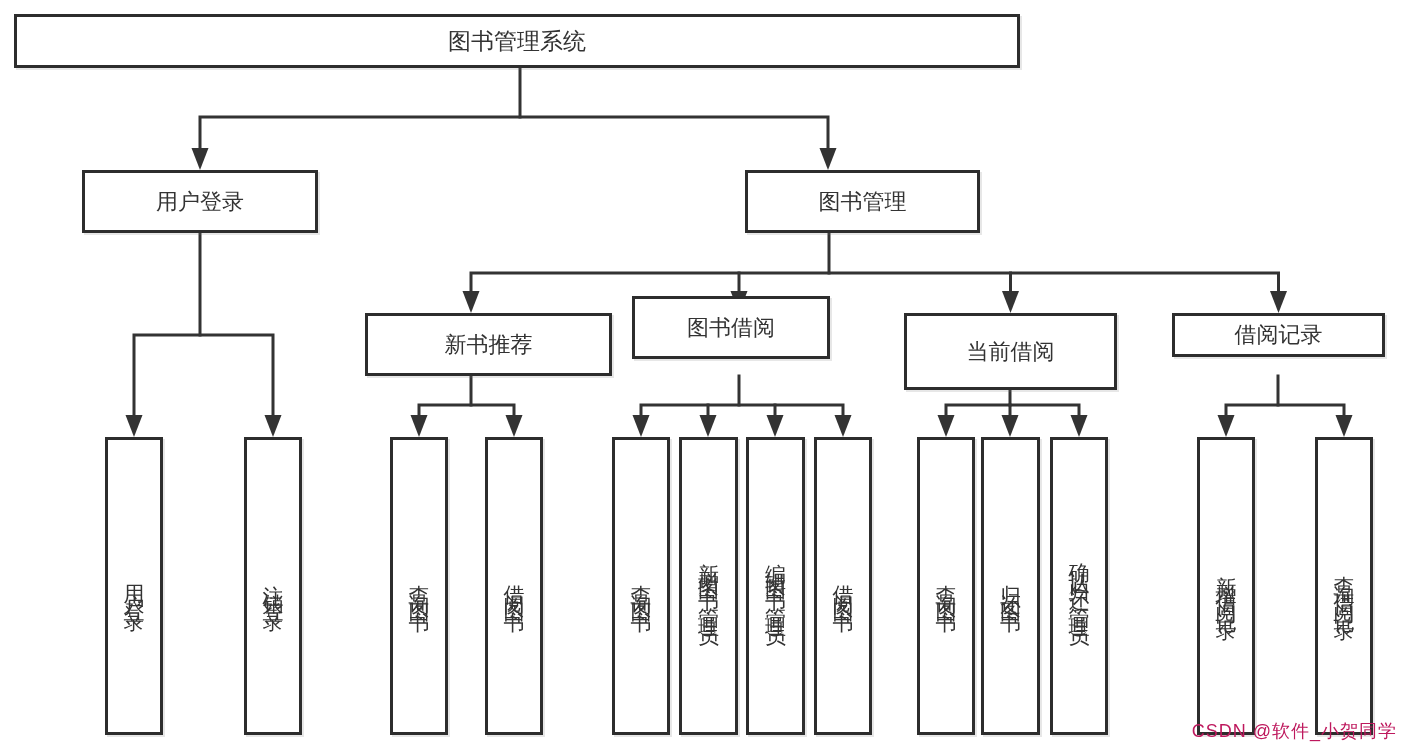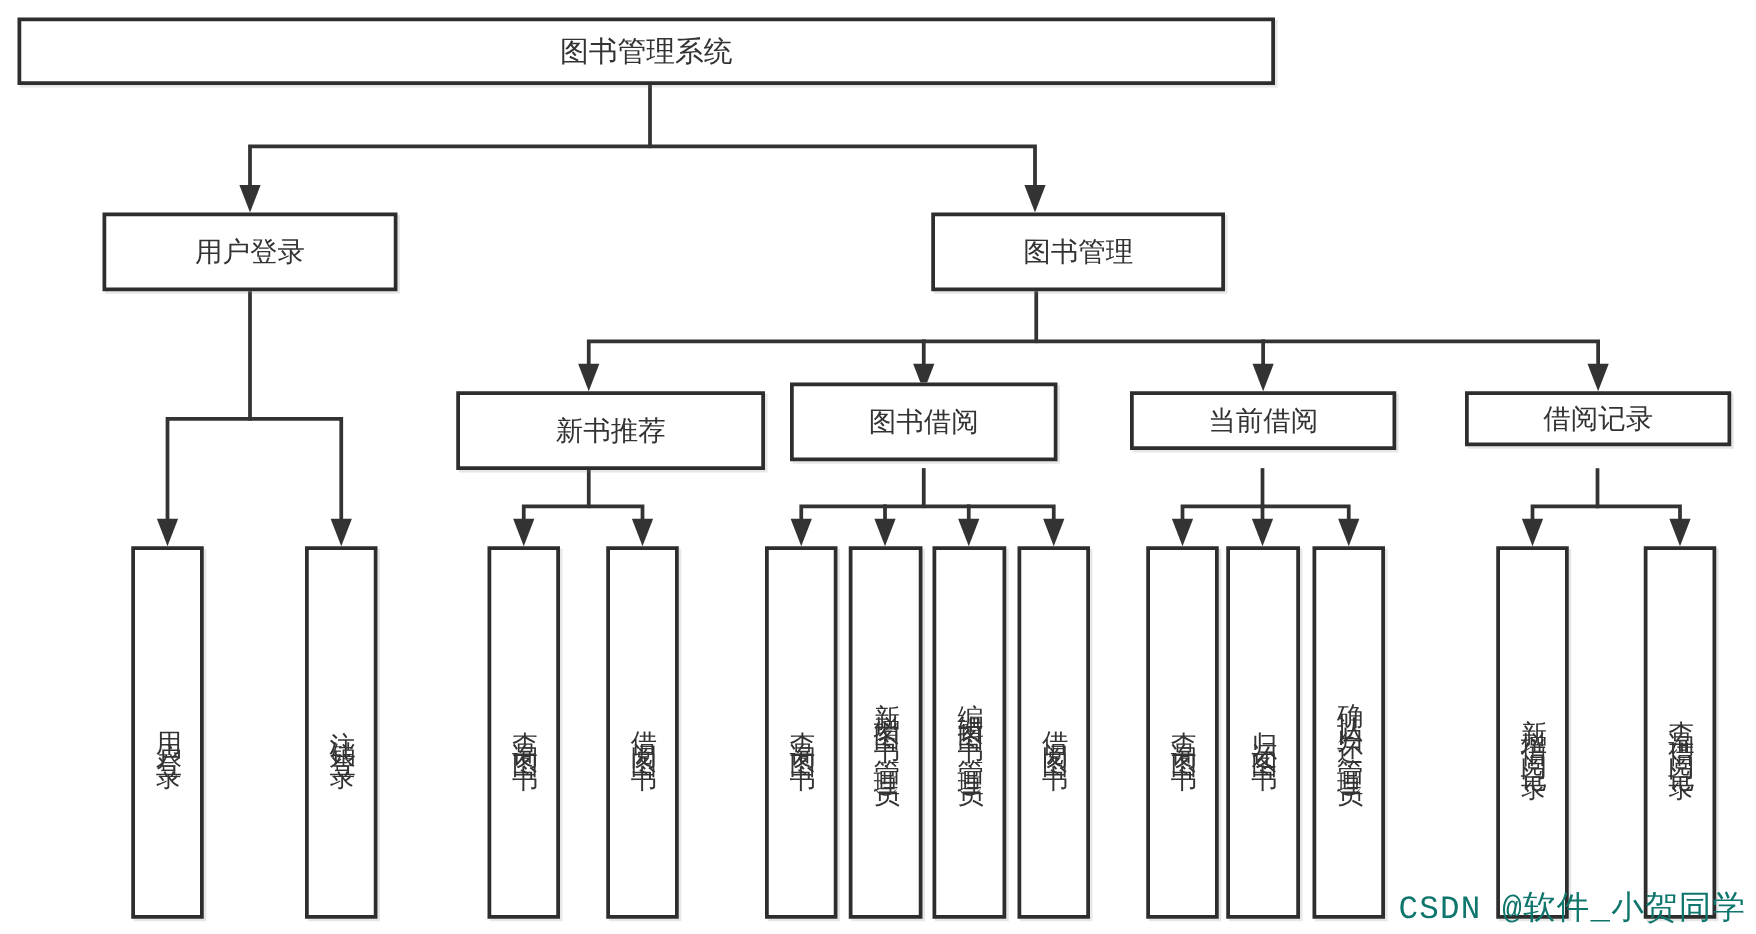--- a/index.html
+++ b/index.html
@@ -31,25 +31,24 @@
     writing-mode: vertical-rl;
     text-orientation: mixed;
     letter-spacing: 9px;
     line-height: 1.05;
     white-space: nowrap;
   }
   .watermark {
     position: absolute;
     right: 8px;
     bottom: 4px;
-    font-size: 26px;
-    color: #0f766e;
+    font-size: 18px;
+    color: #be185d;
     letter-spacing: 1px;
     z-index: 3;
-    font-family: Liberation Mono, monospace;
   }
 </style>
 </head>
 <body>
 
 <div class="stage">
 
   <svg class="connectors" width="1405" height="747" viewBox="0 0 1405 747">
     <g stroke="#333333" stroke-width="3" fill="none" stroke-linecap="square">
 
@@ -109,24 +108,24 @@
   <div class="node h-box" style="left:82px; top:170px; width:236px; height:63px;">
     <span>用户登录</span>
   </div>
   <div class="node h-box" style="left:712px; top:170px; width:235px; height:63px;margin-left:33px;">
     <span>图书管理</span>
   </div>
 
   <div class="node h-box" style="left:365px; top:313px; width:247px; height:63px;">
     <span>新书推荐</span>
   </div>
-  <div class="node h-box" style="left:632px; top:306px; width:214px; height:63px;">
+  <div class="node h-box" style="left:632px; top:296px; width:198px; height:63px;">
     <span>图书借阅</span>
   </div>
-  <div class="node h-box" style="left:904px; top:313px; width:213px; height:47px;">
+  <div class="node h-box" style="left:904px; top:313px; width:213px; height:77px;">
     <span>当前借阅</span>
   </div>
   <div class="node h-box" style="left:1172px; top:313px; width:213px; height:44px;">
     <span>借阅记录</span>
   </div>
 
   <div class="node v-box" style="left:105px; top:437px; width:58px; height:298px;">
     <span class="vtext">用户登录</span>
   </div>
   <div class="node v-box" style="left:244px; top:437px; width:58px; height:298px;">

